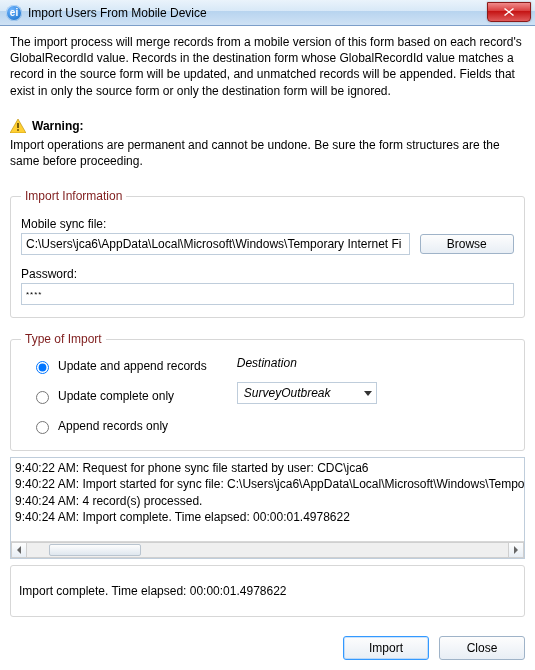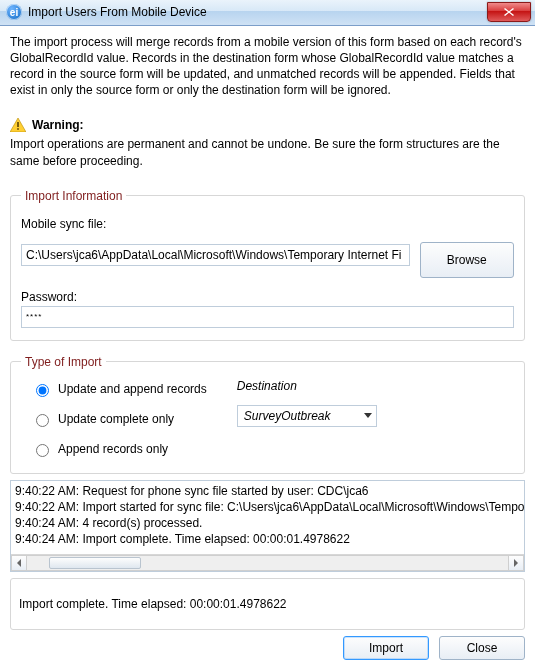--- a/index.html
+++ b/index.html
@@ -109,22 +109,21 @@
     padding: 2px 4px;
   }
   .row-sync {
     display: flex;
     gap: 10px;
     align-items: center;
   }
   .row-sync .text-input { flex: 1 1 auto; }
   .browse-btn {
     width: 120px;
-    height: 36px;
-    margin-top: 9px;
+    height: 20px;
   }
   .win-btn {
     border: 1px solid #9fb3c8;
     border-radius: 3px;
     background: linear-gradient(to bottom, #fdfdfd, #e8eef5);
     font: inherit;
     cursor: pointer;
     padding: 0;
   }
   .win-btn.primary {

